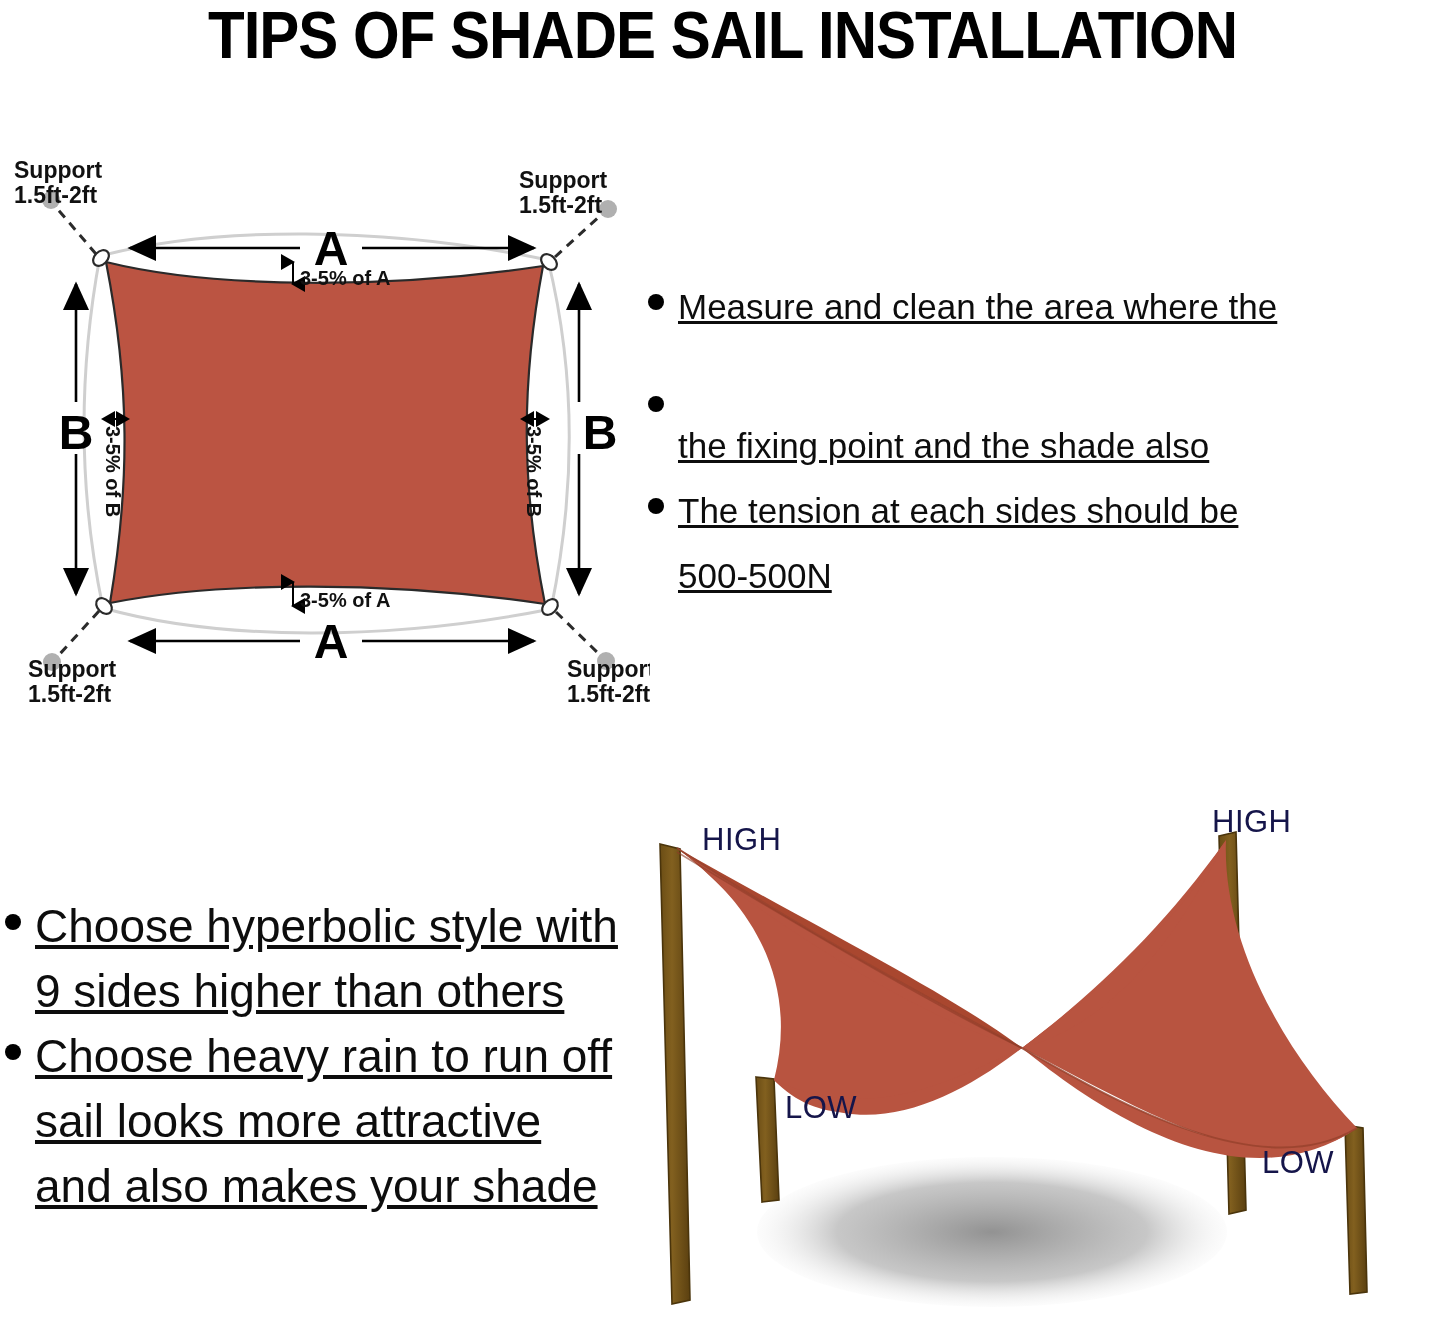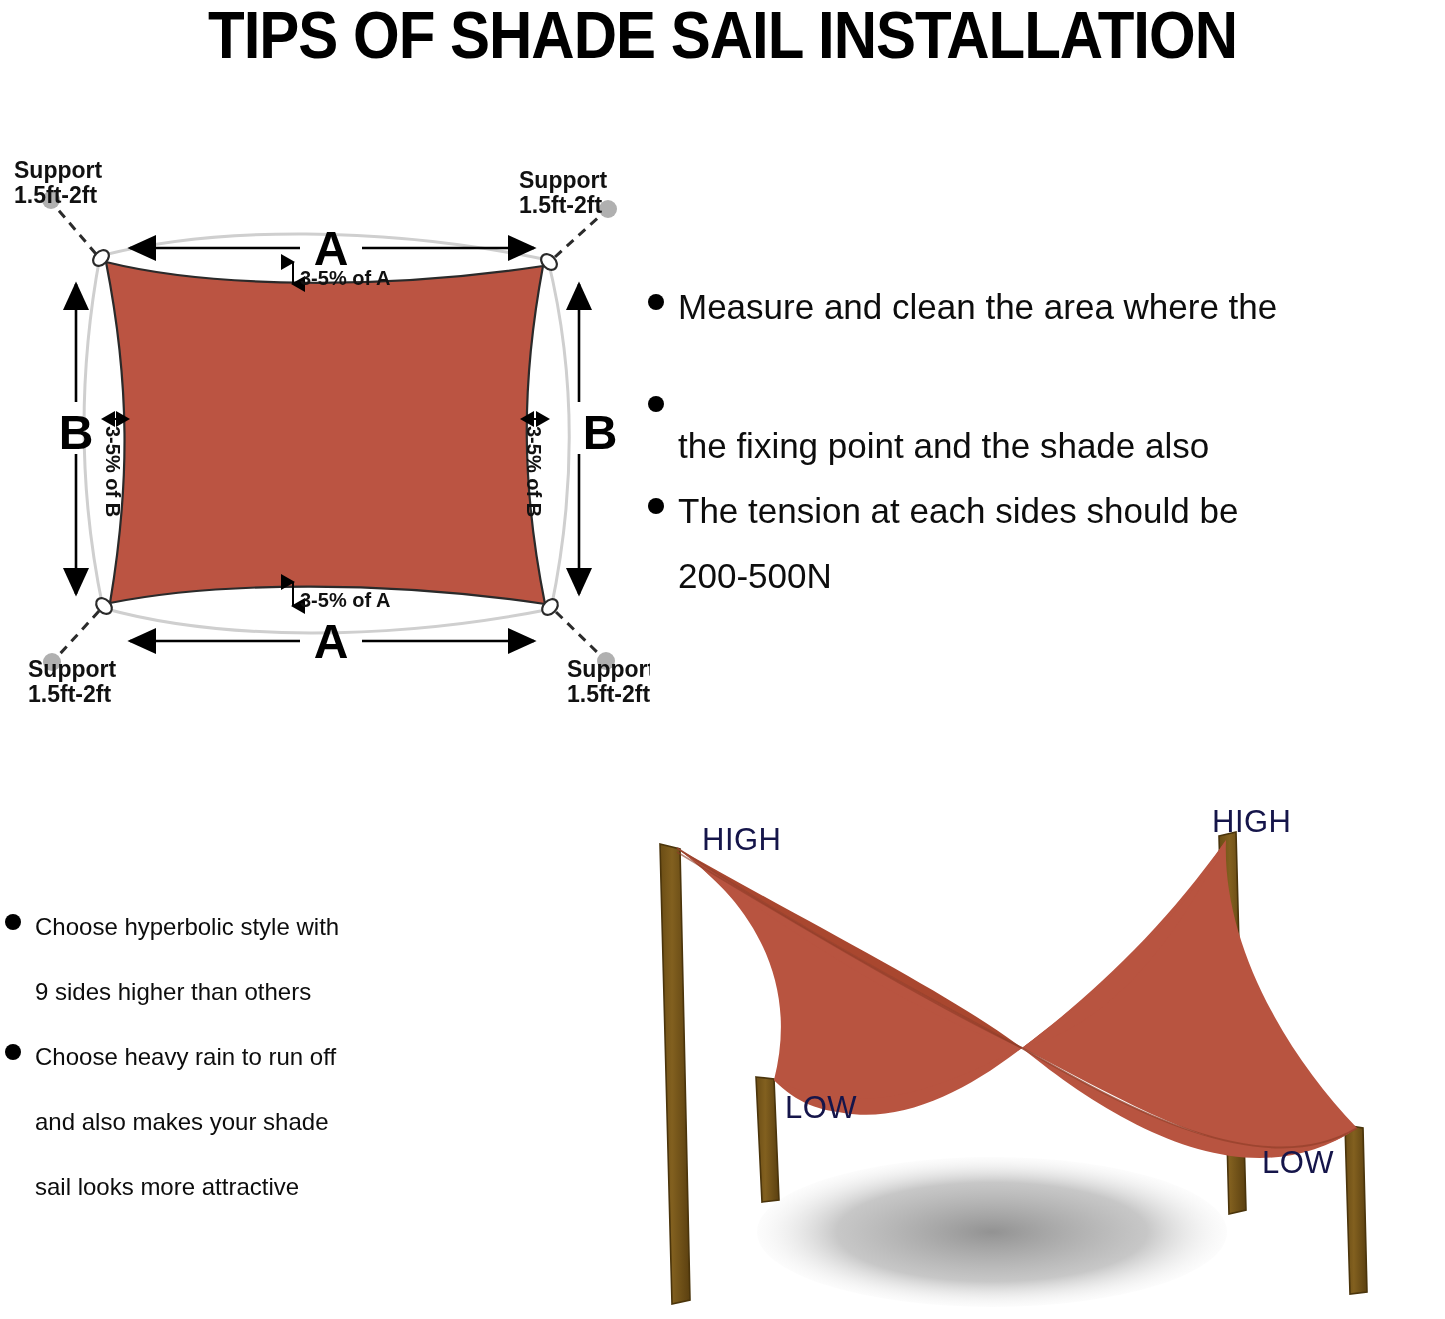--- a/index.html
+++ b/index.html
@@ -43,22 +43,23 @@
     background:#000;
     margin-top:19px;margin-right:14px;
   }
   .bullet-dot.hidden{background:transparent;}
   .bullet-text{
     font-family:"Liberation Sans","DejaVu Sans",sans-serif;
     font-size:35px;
     line-height:63px;
     color:#0d0d0d;
     white-space:nowrap;
-  }
-  #tips-bottom .bullet-text{font-size:24px;line-height:63px;}
+    text-decoration:underline;
+  }
+  #tips-bottom .bullet-text{font-size:46px;line-height:63px;}
   
   #sail-illustration{
     position:absolute;left:622px;top:780px;width:785px;height:539px;
   }
   #sail-illustration svg{display:block;}
   .hl-label{
     position:absolute;
     font-family:"Liberation Sans","DejaVu Sans",sans-serif;
     font-size:31px;
     color:#15154a;
@@ -211,44 +212,44 @@
   <div class="bullet-row">
     <span class="bullet-dot hidden"></span>
     <span class="bullet-text">the fixing point and the shade also</span>
   </div>
   <div class="bullet-row">
     <span class="bullet-dot"></span>
     <span class="bullet-text">The tension at each sides should be</span>
   </div>
   <div class="bullet-row">
     <span class="bullet-dot hidden"></span>
-    <span class="bullet-text">200-500N</span>
+    <span class="bullet-text">500-500N</span>
   </div>
 </div>
 
 <div id="tips-bottom">
   <div class="bullet-row">
     <span class="bullet-dot"></span>
     <span class="bullet-text">Choose hyperbolic style with</span>
   </div>
   <div class="bullet-row">
     <span class="bullet-dot hidden"></span>
     <span class="bullet-text">9 sides higher than others</span>
   </div>
   <div class="bullet-row">
     <span class="bullet-dot"></span>
     <span class="bullet-text">Choose heavy rain to run off</span>
   </div>
   <div class="bullet-row">
     <span class="bullet-dot hidden"></span>
+    <span class="bullet-text">sail looks more attractive</span>
+  </div>
+  <div class="bullet-row">
+    <span class="bullet-dot hidden"></span>
     <span class="bullet-text">and also makes your shade</span>
-  </div>
-  <div class="bullet-row">
-    <span class="bullet-dot hidden"></span>
-    <span class="bullet-text">sail looks more attractive</span>
   </div>
 </div>
 
 <div id="sail-illustration">
   <svg width="785" height="539" viewBox="0 0 785 539" xmlns="http://www.w3.org/2000/svg">
     <defs>
       <radialGradient id="gShadow" cx="50%" cy="50%" r="55%">
         <stop offset="0%" stop-color="#7f7f7f" stop-opacity="0.85"></stop>
         <stop offset="60%" stop-color="#9a9a9a" stop-opacity="0.55"></stop>
         <stop offset="100%" stop-color="#ffffff" stop-opacity="0"></stop>

